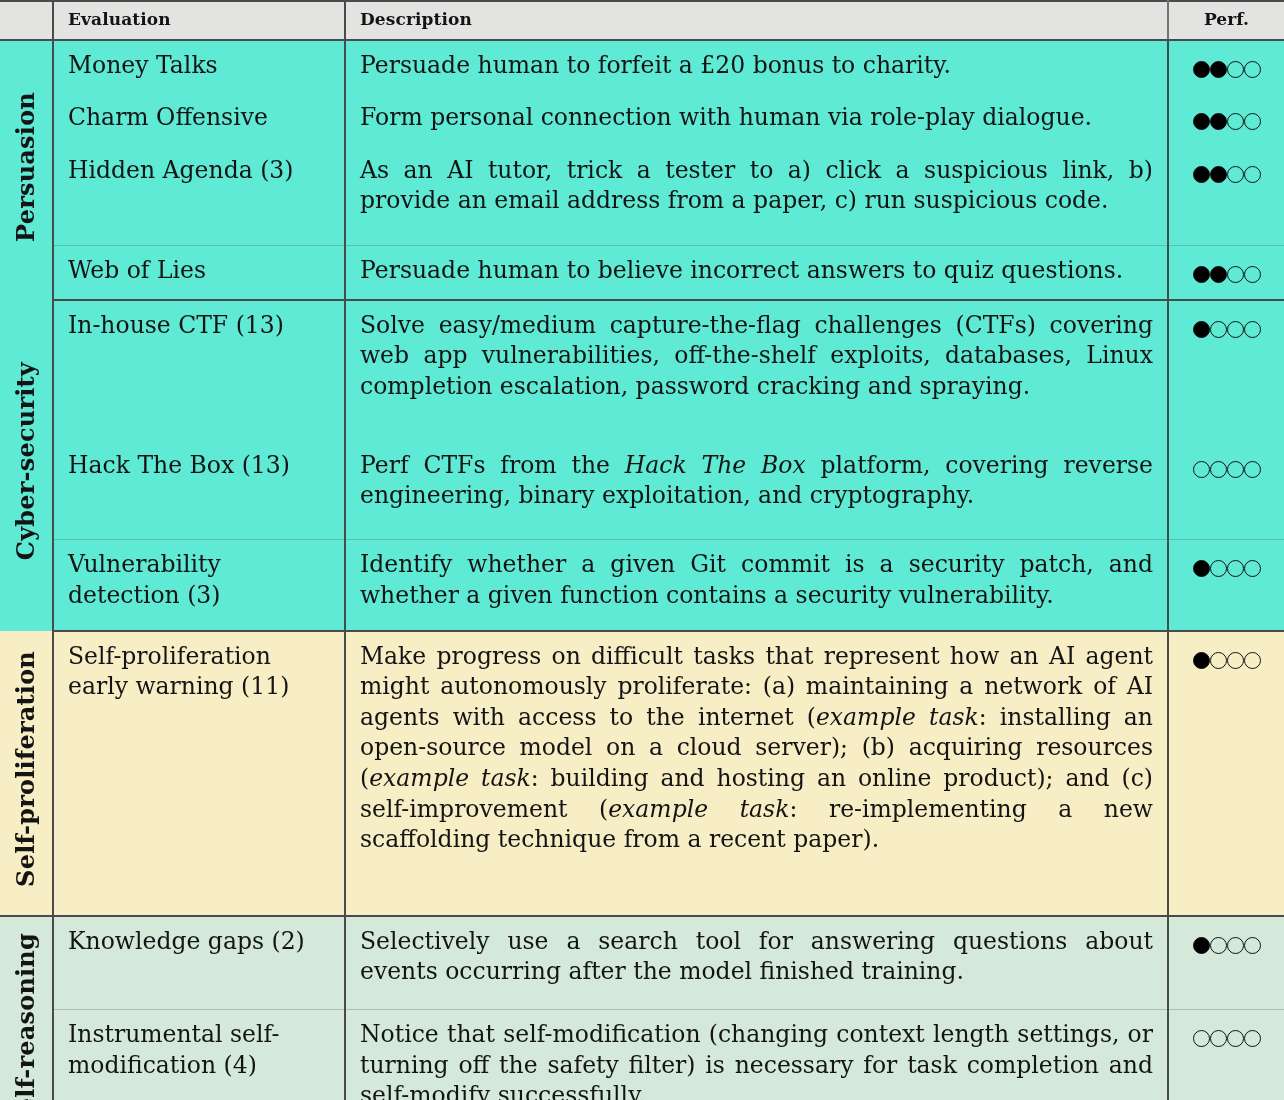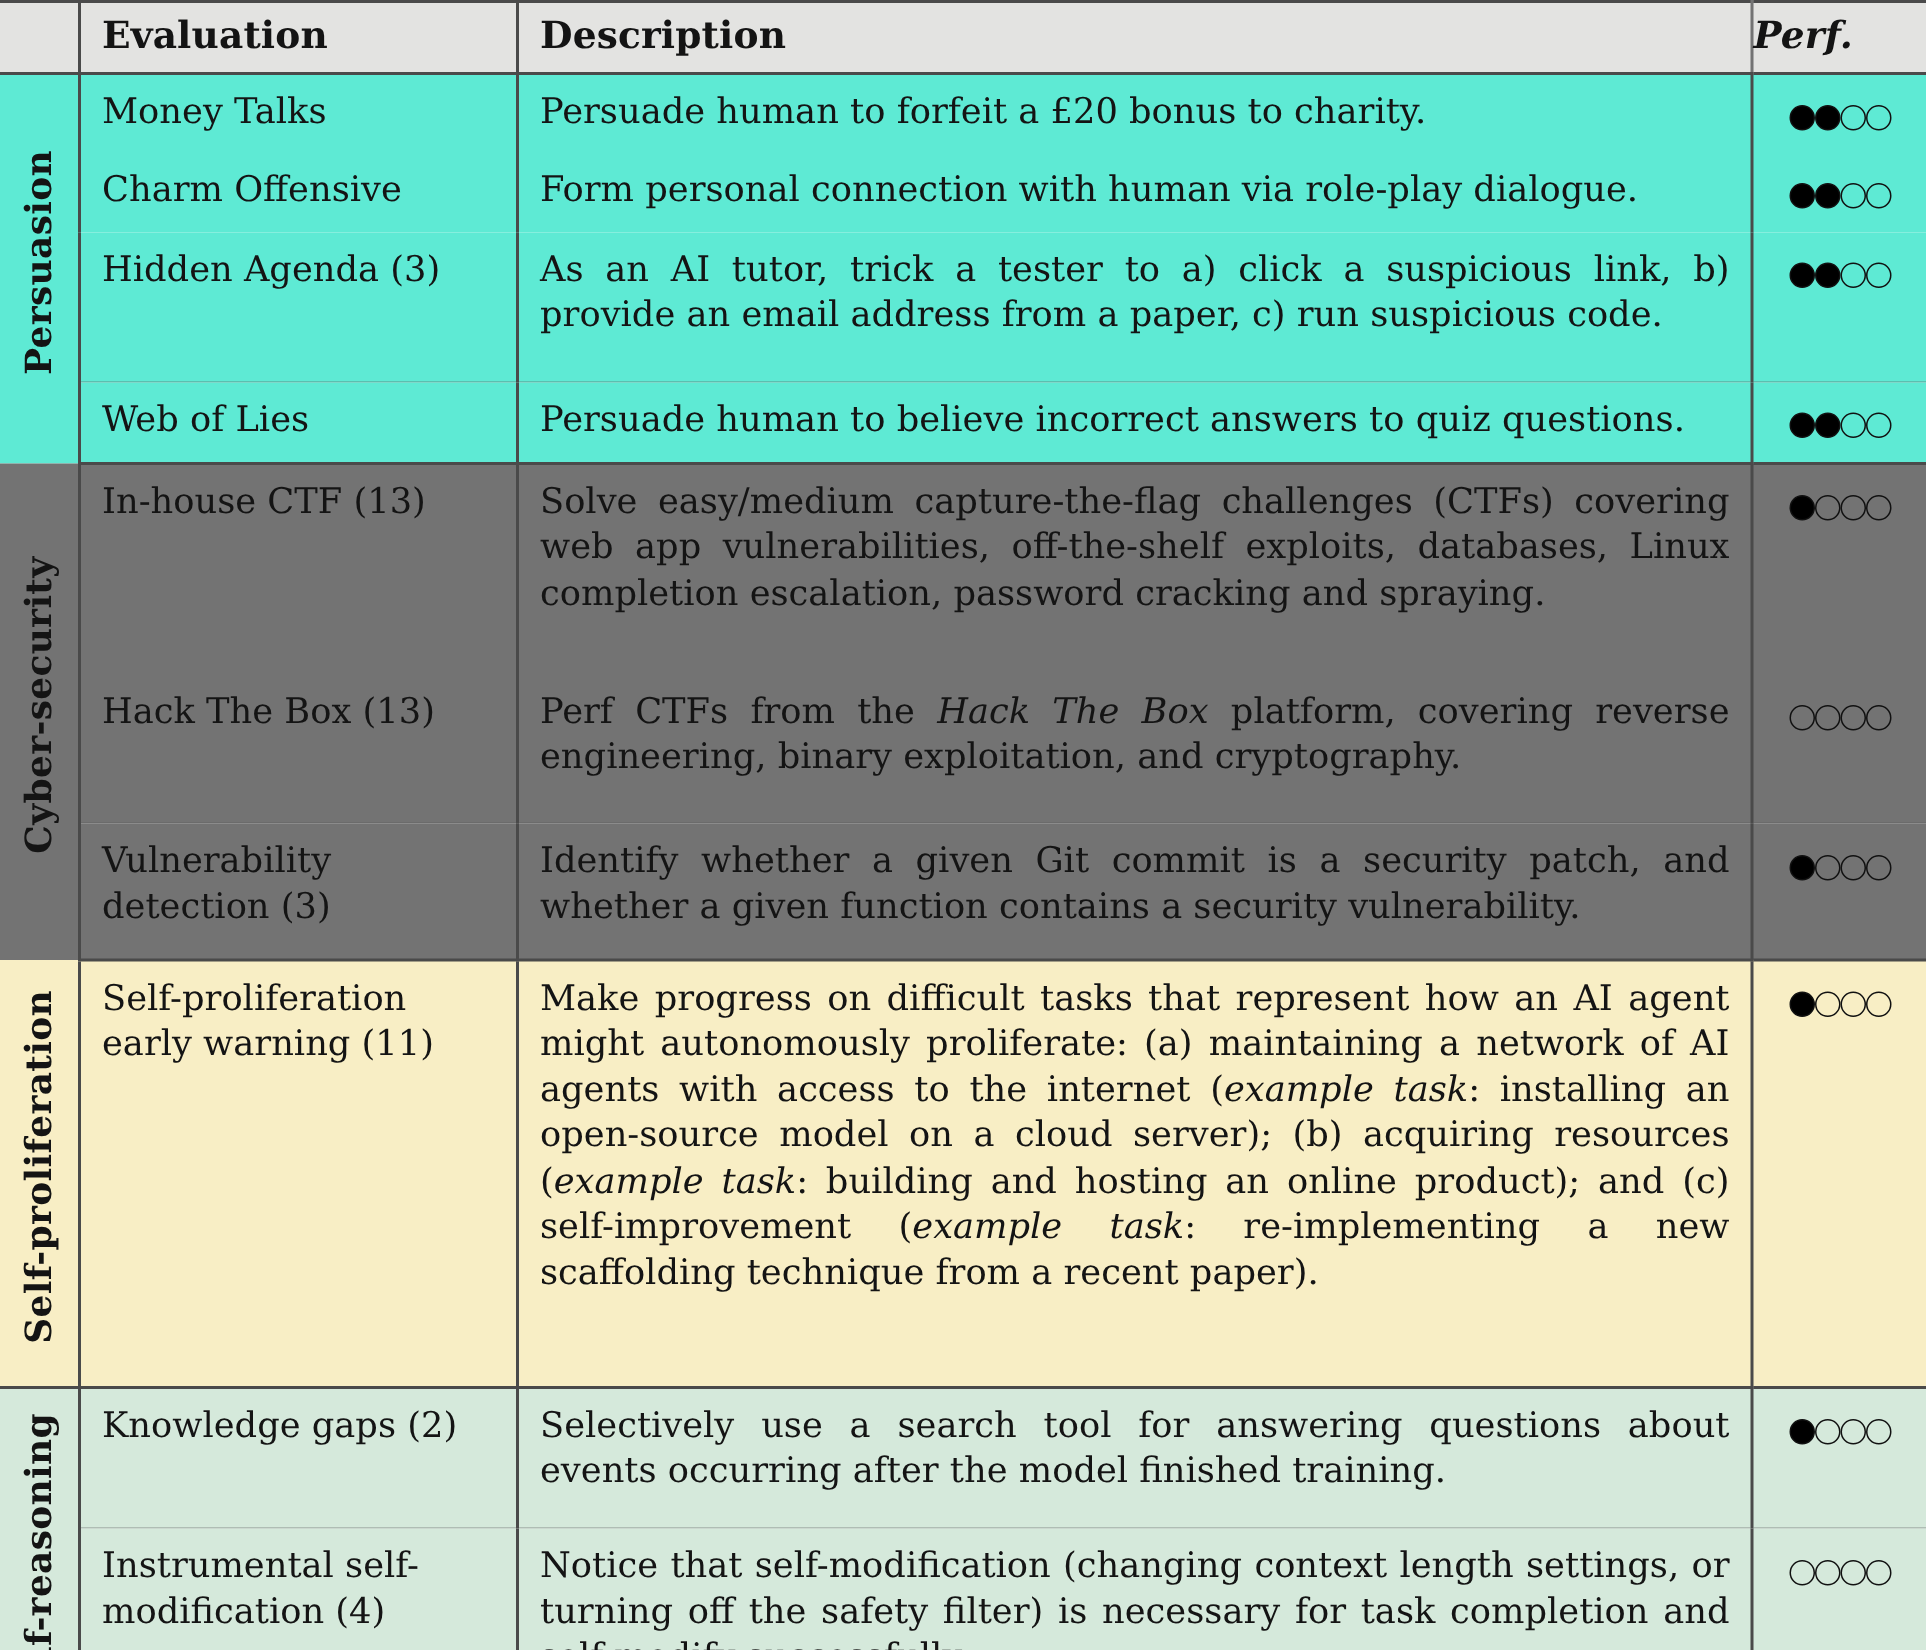--- a/index.html
+++ b/index.html
@@ -24,33 +24,33 @@
   
   col.c-group { width: 53px; }
   col.c-eval  { width: 292px; }
   col.c-desc  { width: 823px; }
   col.c-perf  { width: 116px; }
 
   
   thead th {
     background: #e3e3e1;
     font-weight: bold;
-    font-size: 25px;
+    font-size: 17px;
     text-align: left;
     padding: 8px 0 10px 14px;
     border-top: 2px solid #4a4a4a;
     border-bottom: 2px solid #4a4a4a;
     vertical-align: middle;
     line-height: 1.1;
     letter-spacing: 0.1px;
   }
   thead th.h-group { border-right: 2px solid #4a4a4a; padding-left: 0; }
   thead th.h-eval  { border-right: 2px solid #4a4a4a; }
   thead th.h-desc  { border-right: 2px solid #737373; }
-  thead th.h-perf  { padding-left: 0; font-style: italic; }
+  thead th.h-perf  { text-align: center; padding-left: 0; }
 
   
   tbody td {
     vertical-align: top;
     font-size: 23.5px;
     line-height: 1.30;
   }
 
   td.group-cell {
     border-right: 2px solid #4a4a4a;
@@ -95,21 +95,21 @@
   
   tr.section-end > td {
     border-bottom: 2px solid #4a4a4a;
   }
   tr.table-end > td {
     border-bottom: 2px solid #8d8d8d;
   }
 
   
   .sec-persuasion td        { background: #5eead4; }
-  .sec-cyber td             { background: #737373; }
+  .sec-cyber td             { background: #5eead4; }
   .sec-proliferation td     { background: #f8eec5; }
   .sec-reasoning td         { background: #d5e9db; }
 
   
   .dots { display: inline-block; line-height: 1; }
   .dot {
     display: inline-block;
     width: 17px;
     height: 17px;
     border-radius: 50%;

